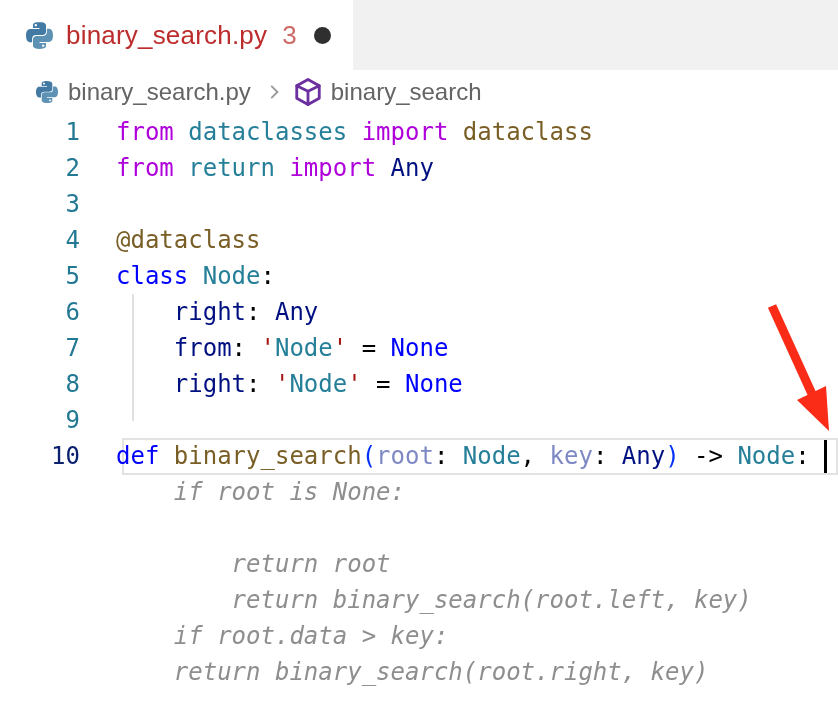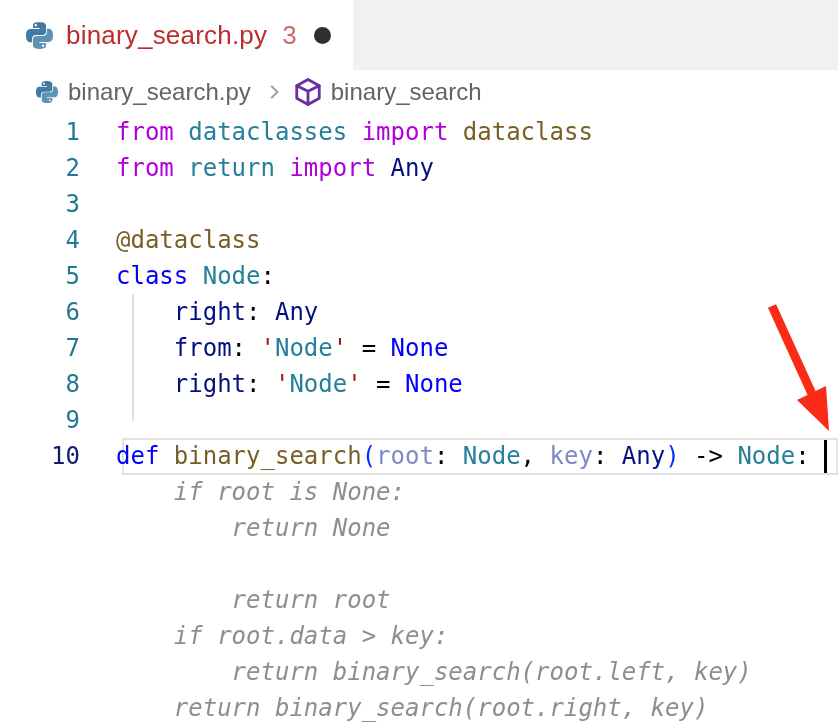--- a/index.html
+++ b/index.html
@@ -98,25 +98,24 @@
         <div class="row"><div class="ln">2</div><div class="code"><span class="tok-kw">from</span><span class="tok-blk"> </span><span class="tok-teal">return</span><span class="tok-blk"> </span><span class="tok-kw">import</span><span class="tok-blk"> </span><span class="tok-nav">Any</span></div></div>
         <div class="row"><div class="ln">3</div><div class="code"></div></div>
         <div class="row"><div class="ln">4</div><div class="code"><span class="tok-fn">@dataclass</span></div></div>
         <div class="row"><div class="ln">5</div><div class="code"><span class="tok-kw2">class</span><span class="tok-blk"> </span><span class="tok-teal">Node</span><span class="tok-blk">:</span></div></div>
         <div class="row"><div class="ln">6</div><div class="code"><span class="tok-blk">    </span><span class="tok-nav">right</span><span class="tok-blk">: </span><span class="tok-nav">Any</span></div></div>
         <div class="row"><div class="ln">7</div><div class="code"><span class="tok-blk">    </span><span class="tok-nav">from</span><span class="tok-blk">: </span><span class="tok-str">'</span><span class="tok-teal">Node</span><span class="tok-str">'</span><span class="tok-blk"> = </span><span class="tok-kw2">None</span></div></div>
         <div class="row"><div class="ln">8</div><div class="code"><span class="tok-blk">    </span><span class="tok-nav">right</span><span class="tok-blk">: </span><span class="tok-str">'</span><span class="tok-teal">Node</span><span class="tok-str">'</span><span class="tok-blk"> = </span><span class="tok-kw2">None</span></div></div>
         <div class="row"><div class="ln">9</div><div class="code"></div></div>
         <div class="row"><div class="ln active">10</div><div class="code"><span class="tok-kw2">def</span><span class="tok-blk"> </span><span class="tok-fn">binary_search</span><span class="tok-br">(</span><span class="tok-par">root</span><span class="tok-blk">: </span><span class="tok-teal">Node</span><span class="tok-blk">, </span><span class="tok-par">key</span><span class="tok-blk">: </span><span class="tok-nav">Any</span><span class="tok-br">)</span><span class="tok-blk"> -&gt; </span><span class="tok-teal">Node</span><span class="tok-blk">:</span></div></div>
         <div class="row"><div class="ln"></div><div class="code"><span class="tok-ghost">    if root is None:</span></div></div>
-        <div class="row"><div class="ln"></div><div class="code"><span class="tok-ghost">        return None</span></div></div>
         <div class="row"><div class="ln"></div></div>
         <div class="row"><div class="ln"></div><div class="code"><span class="tok-ghost">        return root</span></div></div>
+        <div class="row"><div class="ln"></div><div class="code"><span class="tok-ghost">        return binary_search(root.left, key)</span></div></div>
         <div class="row"><div class="ln"></div><div class="code"><span class="tok-ghost">    if root.data &gt; key:</span></div></div>
-        <div class="row"><div class="ln"></div><div class="code"><span class="tok-ghost">        return binary_search(root.left, key)</span></div></div>
         <div class="row"><div class="ln"></div><div class="code"><span class="tok-ghost">    return binary_search(root.right, key)</span></div></div>
       </div>
     <div class="cursor"></div>
   </div>
 
   <svg class="arrow-overlay" viewBox="0 0 838 728">
     <line x1="772" y1="306" x2="812" y2="394" style="stroke:var(--arrow)" stroke-width="9"></line>
     <polygon points="829,431 797,400 826,386" style="fill:var(--arrow)"></polygon>
   </svg>
 

